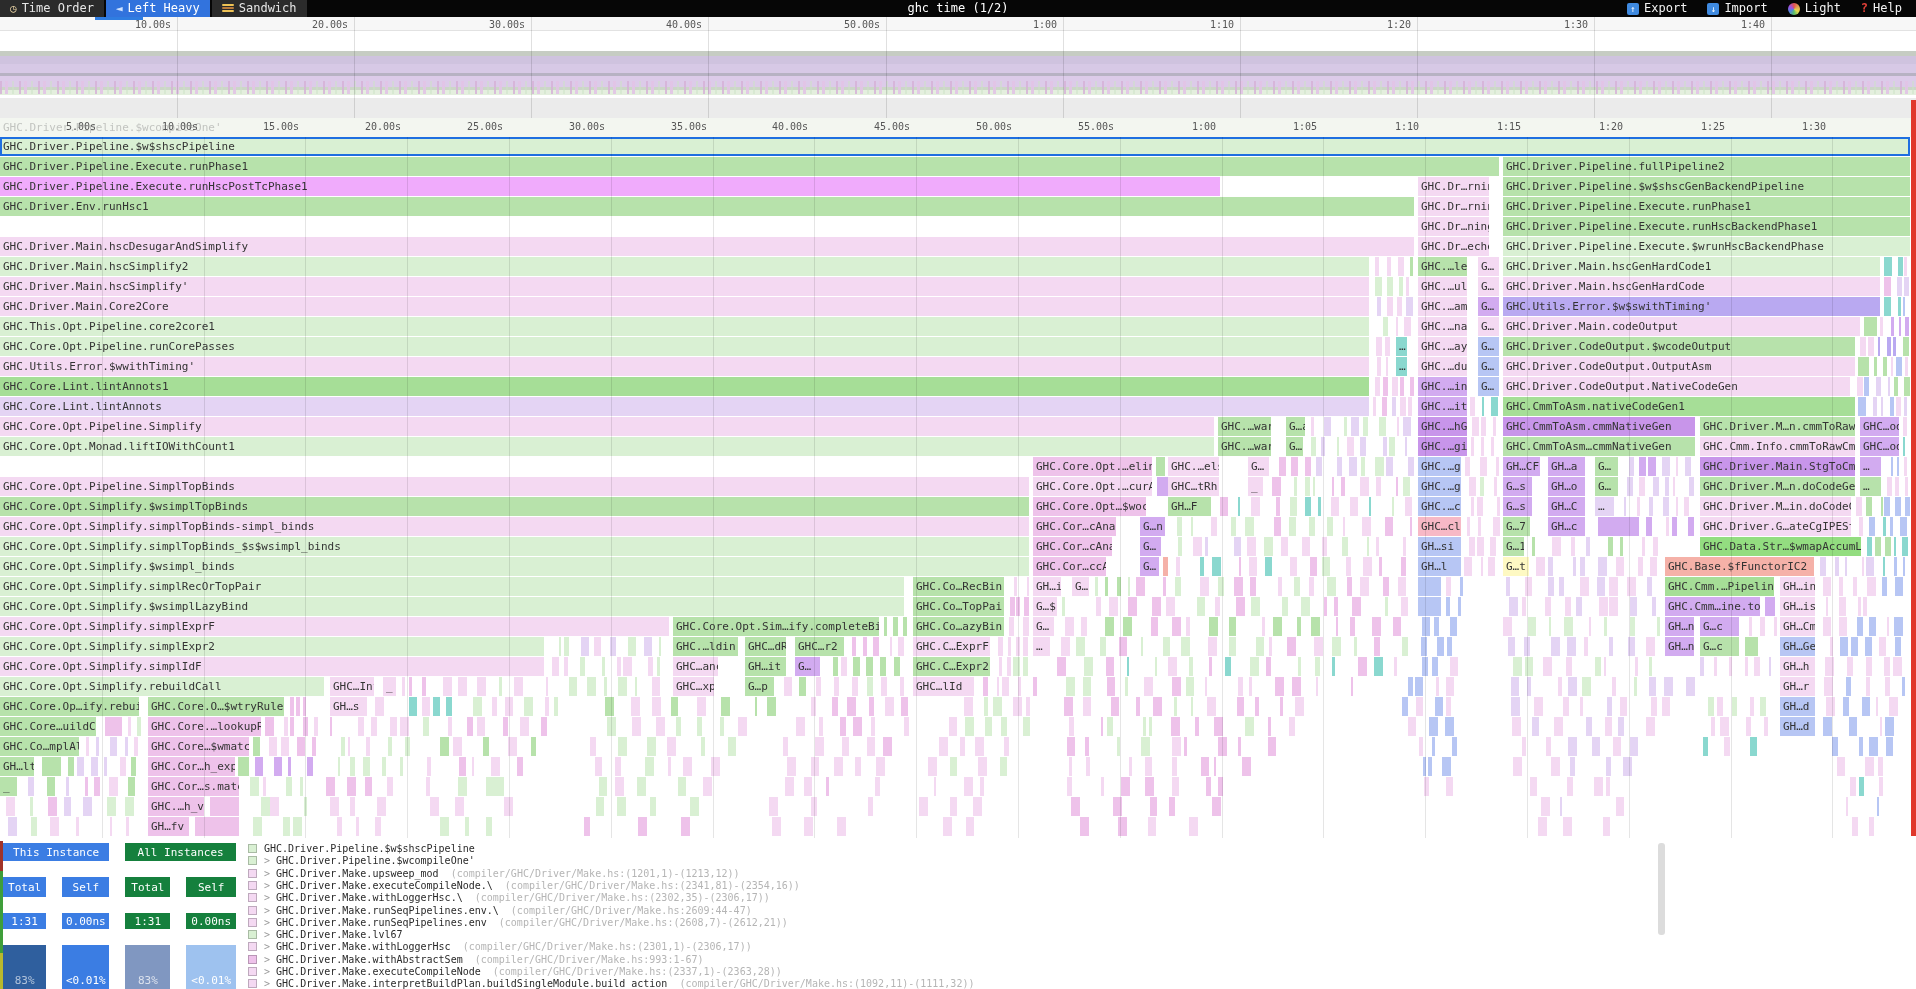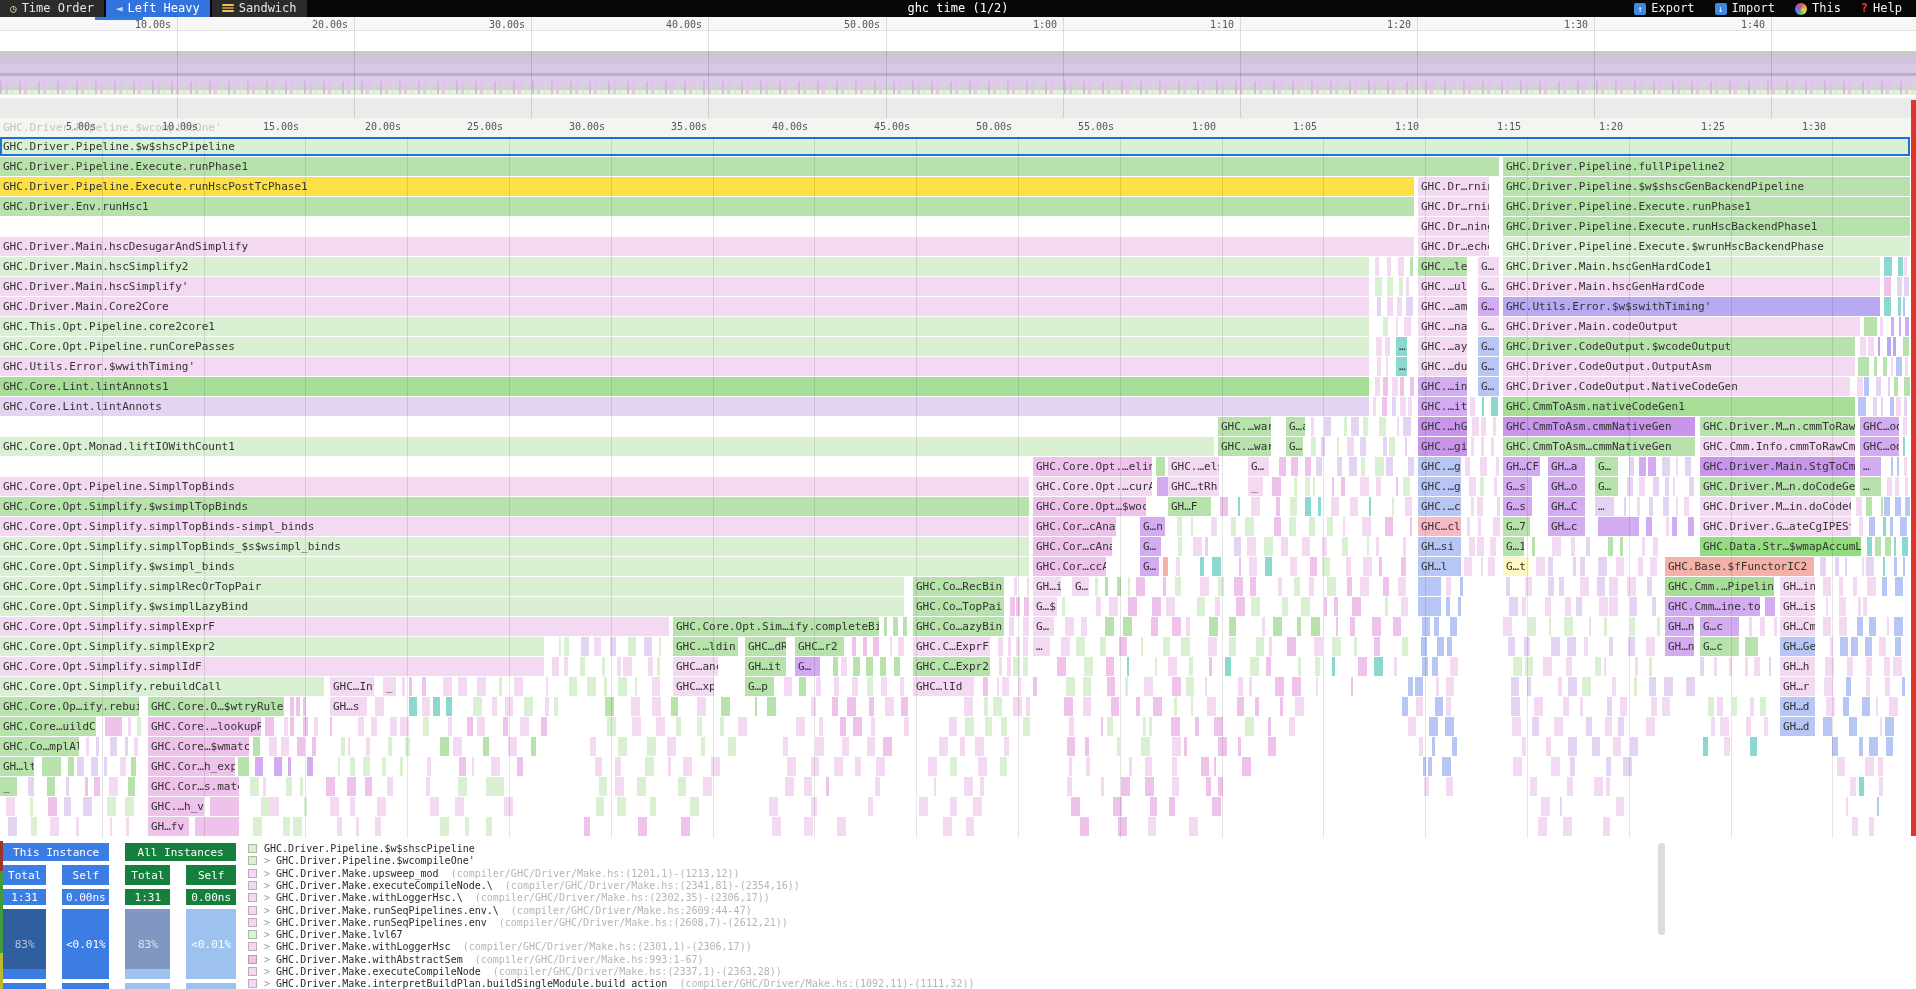--- a/index.html
+++ b/index.html
@@ -49,21 +49,21 @@
   .seg span{padding-left:3px;display:block;}
   .seg.sel{box-shadow:inset 0 0 0 2px #1e6fe0;z-index:3;}
   #gridwrap{position:absolute;left:0;top:-19px;width:1916px;height:720px;pointer-events:none;z-index:5;}
   #red-strip{position:absolute;left:1911px;top:100px;width:5px;height:736px;background:#e0372b;z-index:4;}
 
   
   #bottom{position:absolute;left:0;top:841px;width:1916px;height:148px;background:#fff;}
   #edge-strip{position:absolute;left:0;top:0;width:3px;height:148px;}
   #edge-strip i{position:absolute;left:0;width:3px;display:block;}
   #stats{position:absolute;left:3px;top:2px;width:233px;color:#fff;font-size:11px;}
-  .st-row{display:flex;gap:16px;margin-bottom:4px;}
+  .st-row{display:flex;gap:16px;margin-bottom:16px;}
   .st-cell{display:flex;align-items:center;justify-content:center;overflow:hidden;}
   .c-this-bright{background:#3b7de3;}
   .c-all-mid{background:#15803d;}
   .big-this-total{background:linear-gradient(to bottom,#2f5f9e 0 86%,#3b7de3 86% 100%);color:rgba(255,255,255,.62);}
   .big-this-self{background:#3b7de3;}
   .big-all-total{background:linear-gradient(to bottom,#8097c1 0 86%,#9ec2ef 86% 100%);color:rgba(255,255,255,.72);}
   .big-all-self{background:#9ec2ef;}
   #stack{position:absolute;left:247px;top:0;width:1650px;height:148px;overflow:hidden;background:#fff;}
   .stk-row{position:absolute;left:0;height:12px;font-size:10px;line-height:12px;white-space:pre;color:#2a2a2a;}
   .stk-sq{position:absolute;left:1px;top:1px;width:9px;height:9px;border:1px solid rgba(0,0,0,0.22);box-sizing:border-box;}
@@ -99,21 +99,21 @@
       <div class="topbtn">
         <span class="sqicon">↑</span>
         <span>Export</span>
       </div>
       <div class="topbtn">
         <span class="sqicon">↓</span>
         <span>Import</span>
       </div>
       <div class="topbtn">
         <span class="palicon"></span>
-        <span>This</span>
+        <span>Light</span>
       </div>
       <div class="topbtn">
         <span class="qicon">?</span>
         <span>Help</span>
       </div>
     </div>
   </div>
 
   <div id="minimap">
     <div id="mm-axis"></div>
@@ -194,21 +194,21 @@
         <div class="gridline" style="left: 1323px; top: 0px; height: 720px; background: rgba(0, 0, 0, 0.1);"></div>
         <div class="gridline" style="left: 1425px; top: 0px; height: 720px; background: rgba(0, 0, 0, 0.1);"></div>
         <div class="gridline" style="left: 1527px; top: 0px; height: 720px; background: rgba(0, 0, 0, 0.1);"></div>
         <div class="gridline" style="left: 1629px; top: 0px; height: 720px; background: rgba(0, 0, 0, 0.1);"></div>
         <div class="gridline" style="left: 1731px; top: 0px; height: 720px; background: rgba(0, 0, 0, 0.1);"></div>
         <div class="gridline" style="left: 1832px; top: 0px; height: 720px; background: rgba(0, 0, 0, 0.1);"></div>
       </div>
   <div class="seg sel" style="left: 0px; top: 0px; width: 1910px; background: rgb(217, 240, 211);"><span>GHC.Driver.Pipeline.$w$shscPipeline</span></div>
       <div class="seg" style="left: 0px; top: 20px; width: 1499px; background: rgb(183, 226, 171);"><span>GHC.Driver.Pipeline.Execute.runPhase1</span></div>
       <div class="seg" style="left: 1503px; top: 20px; width: 407px; background: rgb(183, 226, 171);"><span>GHC.Driver.Pipeline.fullPipeline2</span></div>
-      <div class="seg" style="left: 0px; top: 40px; width: 1414px; background: #fde047;"><span>GHC.Driver.Pipeline.Execute.runHscPostTcPhase1</span></div>
+      <div class="seg" style="left: 0px; top: 40px; width: 1220px; background: #f0abfc;"><span>GHC.Driver.Pipeline.Execute.runHscPostTcPhase1</span></div>
       <div class="seg" style="left: 1418px; top: 40px; width: 71px; background: rgb(244, 217, 242);"><span>GHC.Dr…rning</span></div>
       <div class="seg" style="left: 1503px; top: 40px; width: 407px; background: rgb(183, 226, 171);"><span>GHC.Driver.Pipeline.$w$shscGenBackendPipeline</span></div>
       <div class="seg" style="left: 0px; top: 60px; width: 1414px; background: rgb(183, 226, 171);"><span>GHC.Driver.Env.runHsc1</span></div>
       <div class="seg" style="left: 1418px; top: 60px; width: 71px; background: rgb(244, 217, 242);"><span>GHC.Dr…rning</span></div>
       <div class="seg" style="left: 1503px; top: 60px; width: 407px; background: rgb(183, 226, 171);"><span>GHC.Driver.Pipeline.Execute.runPhase1</span></div>
       <div class="seg" style="left: 1418px; top: 80px; width: 71px; background: rgb(244, 217, 242);"><span>GHC.Dr…nings</span></div>
       <div class="seg" style="left: 1503px; top: 80px; width: 407px; background: rgb(183, 226, 171);"><span>GHC.Driver.Pipeline.Execute.runHscBackendPhase1</span></div>
       <div class="seg" style="left: 0px; top: 100px; width: 1414px; background: rgb(244, 217, 242);"><span>GHC.Driver.Main.hscDesugarAndSimplify</span></div>
       <div class="seg" style="left: 1418px; top: 100px; width: 71px; background: rgb(244, 217, 242);"><span>GHC.Dr…echec</span></div>
       <div class="seg" style="left: 1503px; top: 100px; width: 407px; background: rgb(217, 240, 211);"><span>GHC.Driver.Pipeline.Execute.$wrunHscBackendPhase</span></div>
@@ -308,20 +308,21 @@
       <div class="seg" style="left: 1399.8px; top: 260px; width: 5.8px; background: rgb(244, 217, 242);"></div>
       <div class="seg" style="left: 1408.2px; top: 260px; width: 3.9px; background: rgb(244, 217, 242);"></div>
       <div class="seg" style="left: 1470.3px; top: 260px; width: 4.6px; background: rgb(244, 217, 242);"></div>
       <div class="seg" style="left: 1481.6px; top: 260px; width: 2.7px; background: rgb(138, 216, 207);"></div>
       <div class="seg" style="left: 1491.4px; top: 260px; width: 6.2px; background: rgb(138, 216, 207);"></div>
       <div class="seg" style="left: 1873.2px; top: 260px; width: 4.3px; background: rgb(228, 212, 244);"></div>
       <div class="seg" style="left: 1881px; top: 260px; width: 2.1px; background: rgb(228, 212, 244);"></div>
       <div class="seg" style="left: 1889.5px; top: 260px; width: 4px; background: rgb(183, 198, 244);"></div>
       <div class="seg" style="left: 1896px; top: 260px; width: 5.3px; background: rgb(244, 217, 242);"></div>
       <div class="seg" style="left: 1904px; top: 260px; width: 2.9px; background: rgb(228, 212, 244);"></div>
+      <div class="seg" style="left: 0px; top: 280px; width: 1214px; background: rgb(244, 217, 242);"><span>GHC.Core.Opt.Pipeline.Simplify</span></div>
       <div class="seg" style="left: 1218px; top: 280px; width: 53px; background: rgb(183, 226, 171);"><span>GHC.…ward</span></div>
       <div class="seg" style="left: 1286px; top: 280px; width: 19px; background: rgb(183, 226, 171);"><span>G…a</span></div>
       <div class="seg" style="left: 1418px; top: 280px; width: 49px; background: rgb(200, 149, 234);"><span>GHC.…hGb</span></div>
       <div class="seg" style="left: 1503px; top: 280px; width: 192px; background: rgb(200, 149, 234);"><span>GHC.CmmToAsm.cmmNativeGen</span></div>
       <div class="seg" style="left: 1700px; top: 280px; width: 155px; background: rgb(183, 226, 171);"><span>GHC.Driver.M…n.cmmToRawCm</span></div>
       <div class="seg" style="left: 1860px; top: 280px; width: 39px; background: rgb(210, 171, 240);"><span>GHC…od</span></div>
       <div class="seg" style="left: 1310.9px; top: 280px; width: 2.7px; background: rgb(244, 217, 242);"></div>
       <div class="seg" style="left: 1323.8px; top: 280px; width: 7.2px; background: rgb(228, 212, 244);"></div>
       <div class="seg" style="left: 1343.9px; top: 280px; width: 3px; background: rgb(217, 240, 211);"></div>
       <div class="seg" style="left: 1351.3px; top: 280px; width: 7.5px; background: rgb(228, 212, 244);"></div>

